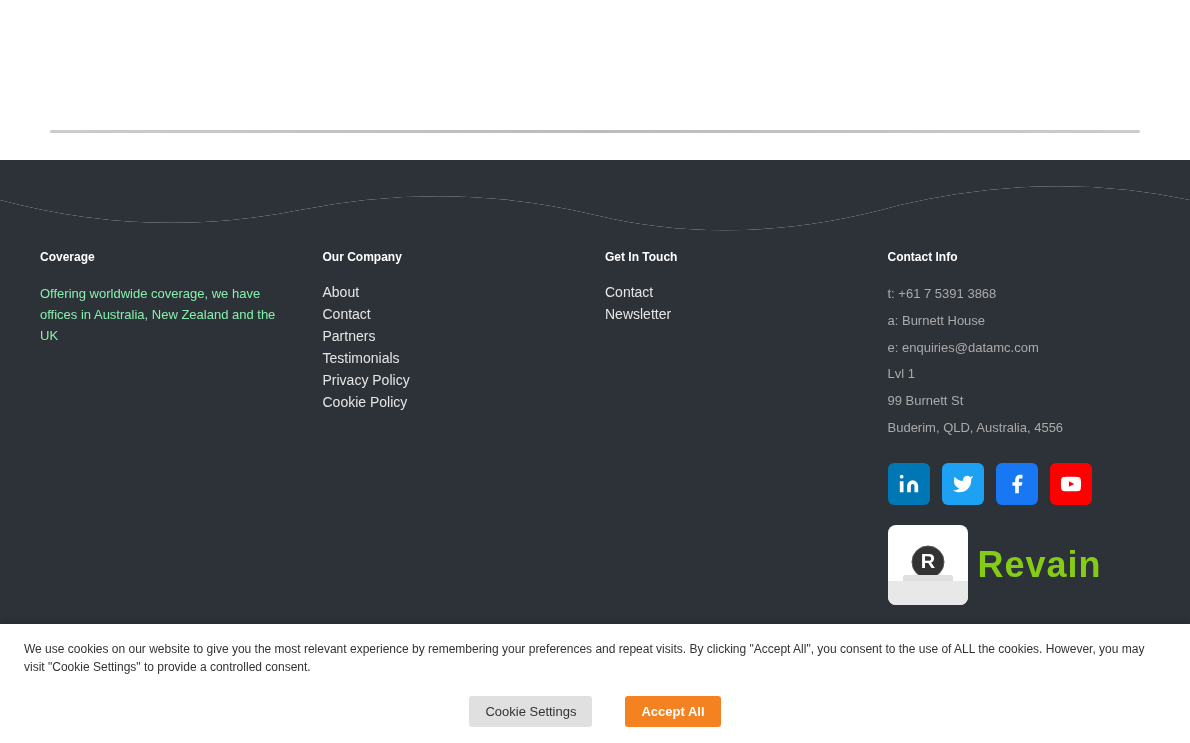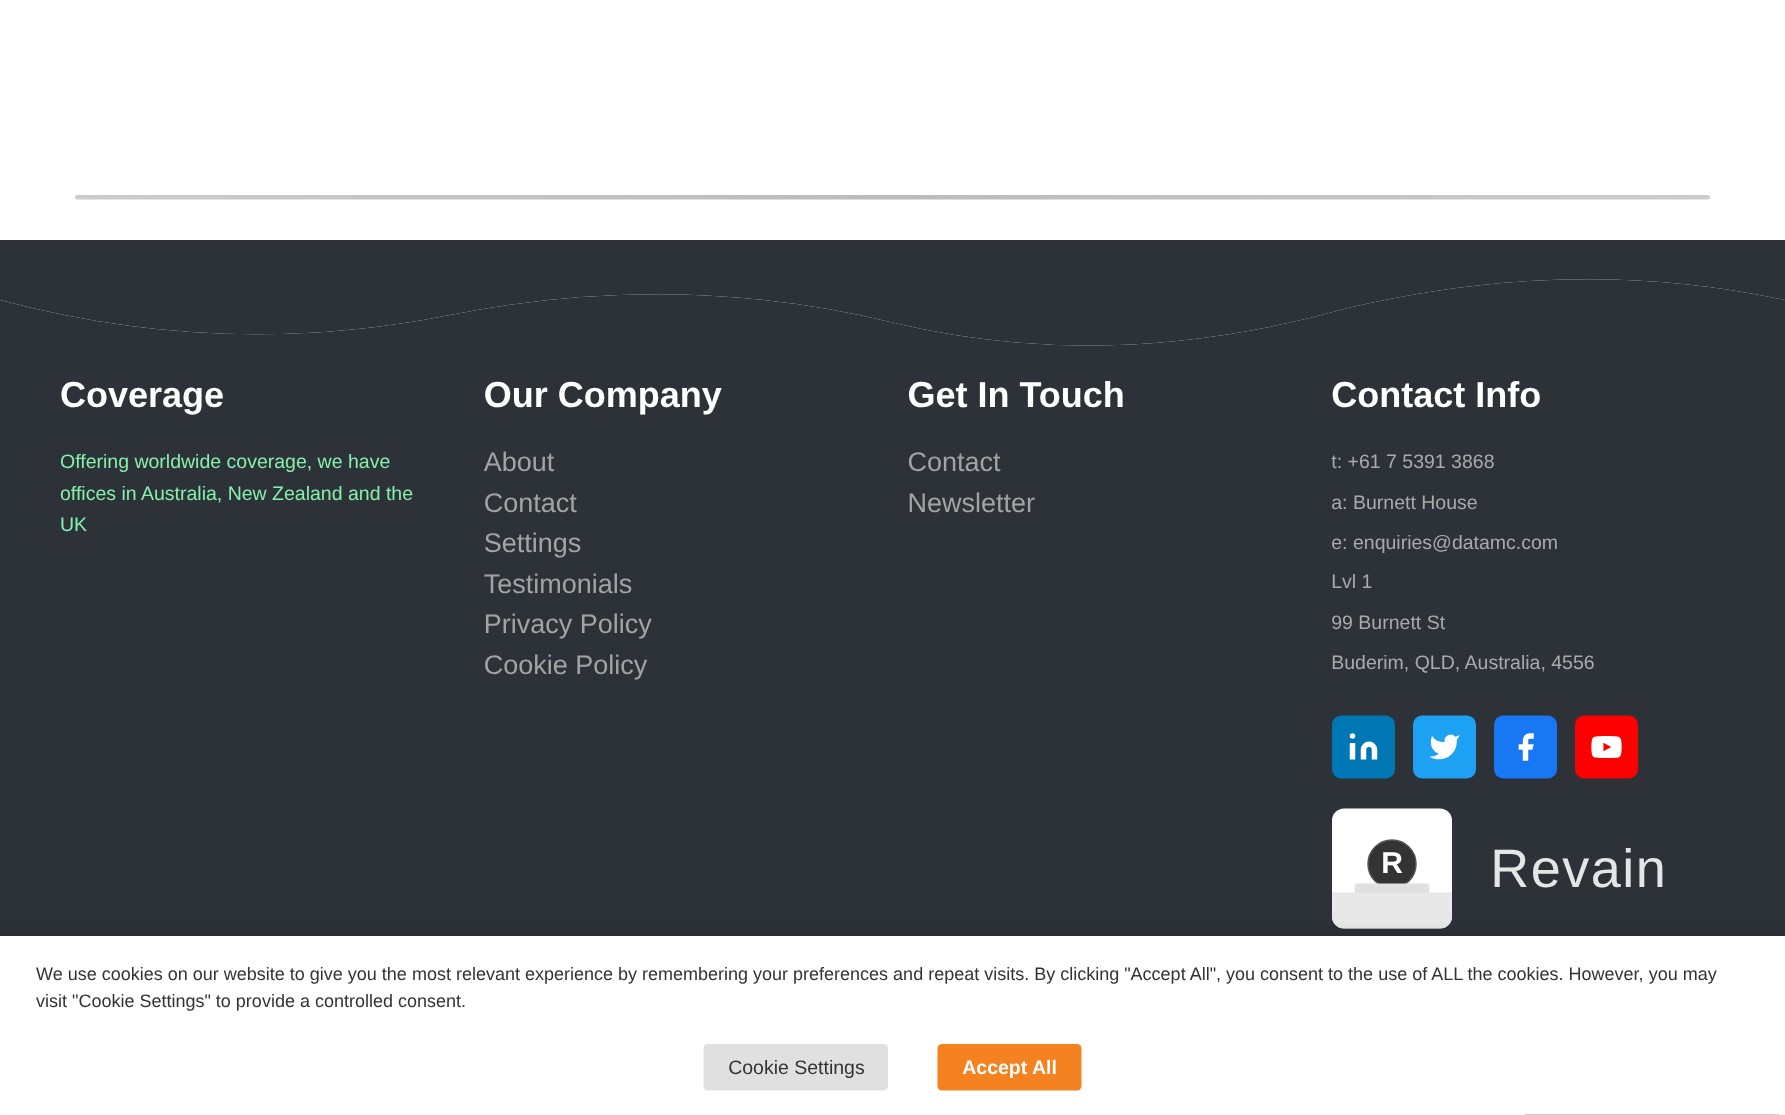--- a/index.html
+++ b/index.html
@@ -60,36 +60,36 @@
     .footer-col {
       flex: 1;
       padding: 0 20px;
     }
 
     .footer-col:first-child {
       padding-left: 0;
     }
 
     .footer-col-title {
-      font-size: 24px;
+      font-size: 12px;
       font-weight: 700;
       color: #fff;
       margin-bottom: 20px;
     }
 
     .footer-col-text {
       font-size: 13px;
       color: #86efac;
       line-height: 1.6;
     }
 
     .footer-link {
       display: block;
-      font-size: 18px;
-      color: #a3a3a3;
+      font-size: 14px;
+      color: #e5e5e5;
       text-decoration: none;
       margin-bottom: 6px;
       cursor: pointer;
     }
 
     .contact-line {
       font-size: 13px;
       color: #aaa;
       margin-bottom: 6px;
       line-height: 1.6;
@@ -151,24 +151,23 @@
       position: absolute;
       bottom: 0;
       left: 0;
       right: 0;
       height: 30%;
       background: #e8e8e8;
     }
 
     .revain-text {
       font-size: 36px;
-      font-weight: 400;
-      color: #e5e5e5;
+      font-weight: 700;
+      color: #84cc16;
       letter-spacing: 1px;
-      margin-left: 16px;
     }
 
     
     .cookie-bar {
       position: fixed;
       bottom: 0;
       left: 0;
       right: 0;
       background: #fff;
       padding: 16px 24px;
@@ -259,21 +258,21 @@
 
     <div class="footer-col">
       <div class="footer-col-title">Coverage</div>
       <div class="footer-col-text">Offering worldwide coverage, we have offices in Australia, New Zealand and the UK</div>
     </div>
 
     <div class="footer-col">
       <div class="footer-col-title">Our Company</div>
       <a class="footer-link">About</a>
       <a class="footer-link">Contact</a>
-      <a class="footer-link">Settings</a>
+      <a class="footer-link">Partners</a>
       <a class="footer-link">Testimonials</a>
       <a class="footer-link">Privacy Policy</a>
       <a class="footer-link">Cookie Policy</a>
     </div>
 
     <div class="footer-col">
       <div class="footer-col-title">Get In Touch</div>
       <a class="footer-link">Contact</a>
       <a class="footer-link">Newsletter</a>
     </div>

